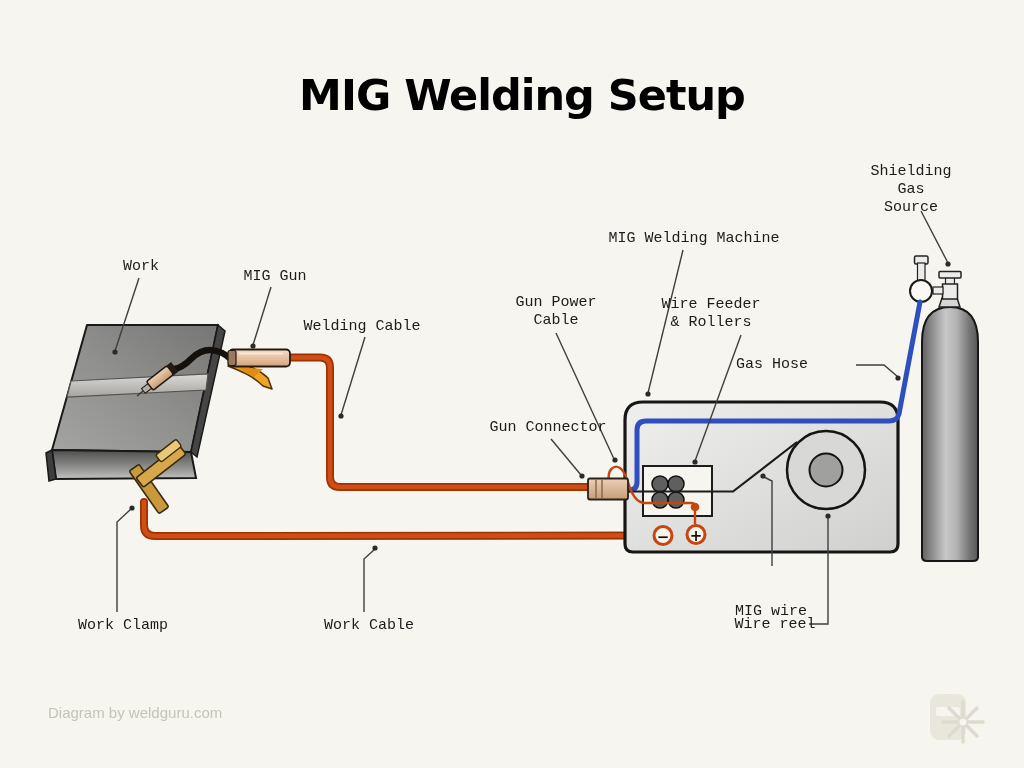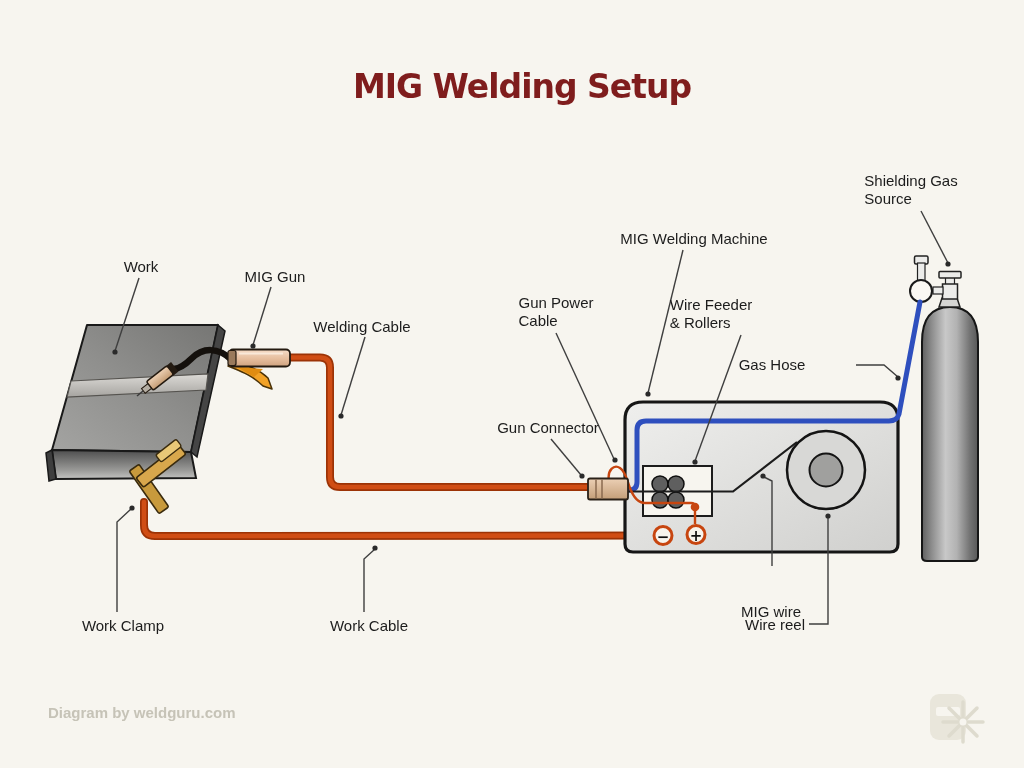--- a/index.html
+++ b/index.html
@@ -1,37 +1,37 @@
 <!DOCTYPE html>
 <html><head>
 <meta charset="utf-8">
 <style>
   html,body{margin:0;padding:0;background:#f7f5ef;}
   .stage{position:relative;width:1024px;height:768px;background:#f7f5ef;overflow:hidden;
          font-family:"Liberation Sans",sans-serif;}
   .diagram-svg{position:absolute;left:0;top:0;}
-  .title{position:absolute;left:522px;top:86px;transform:translate(-50%,-50%);
+  .title{position:absolute;left:522px;top:95px;transform:translate(-50%,-50%);
          font-family:"DejaVu Sans","Liberation Sans",sans-serif;
-         font-size:33px;font-weight:800;letter-spacing:-1px;color:#7f1d1d;white-space:nowrap;}
+         font-size:43px;font-weight:800;letter-spacing:-1px;color:#000000;white-space:nowrap;}
   .lbl{position:absolute;transform:translate(-50%,-50%);font-size:15px;line-height:18px;
-       color:#1c1c1c;text-align:left;white-space:pre-line;}
+       color:#1c1c1c;text-align:center;white-space:pre-line;font-family:Liberation Mono, monospace;}
   .lbl-work{left:141px;top:267px}
   .lbl-mig-gun{left:275px;top:277px}
   .lbl-welding-cable{left:362px;top:327px}
   .lbl-gun-power{left:556px;top:312px}
   .lbl-gun-connector{left:548px;top:428px}
   .lbl-machine{left:694px;top:239px}
   .lbl-feeder{left:711px;top:314px}
   .lbl-gas-hose{left:772px;top:365px}
   .lbl-shield{left:911px;top:190px}
   .lbl-work-clamp{left:123px;top:626px}
   .lbl-work-cable{left:369px;top:626px}
   .lbl-mig-wire{left:771px;top:612px}
   .lbl-wire-reel{left:775px;top:625px}
-  .credit{position:absolute;left:48px;top:704px;font-size:15px;color:#c6c3b7;font-weight:bold;}
+  .credit{position:absolute;left:48px;top:704px;font-size:15px;color:#c6c3b7;}
 </style>
 </head>
 <body>
 
 <div class="stage">
 
   <svg class="diagram-svg" width="1024" height="768" viewBox="0 0 1024 768">
     <defs>
       <linearGradient id="topGrad" x1="1" y1="0" x2="0" y2="1">
         <stop offset="0" stop-color="#767674"></stop>

